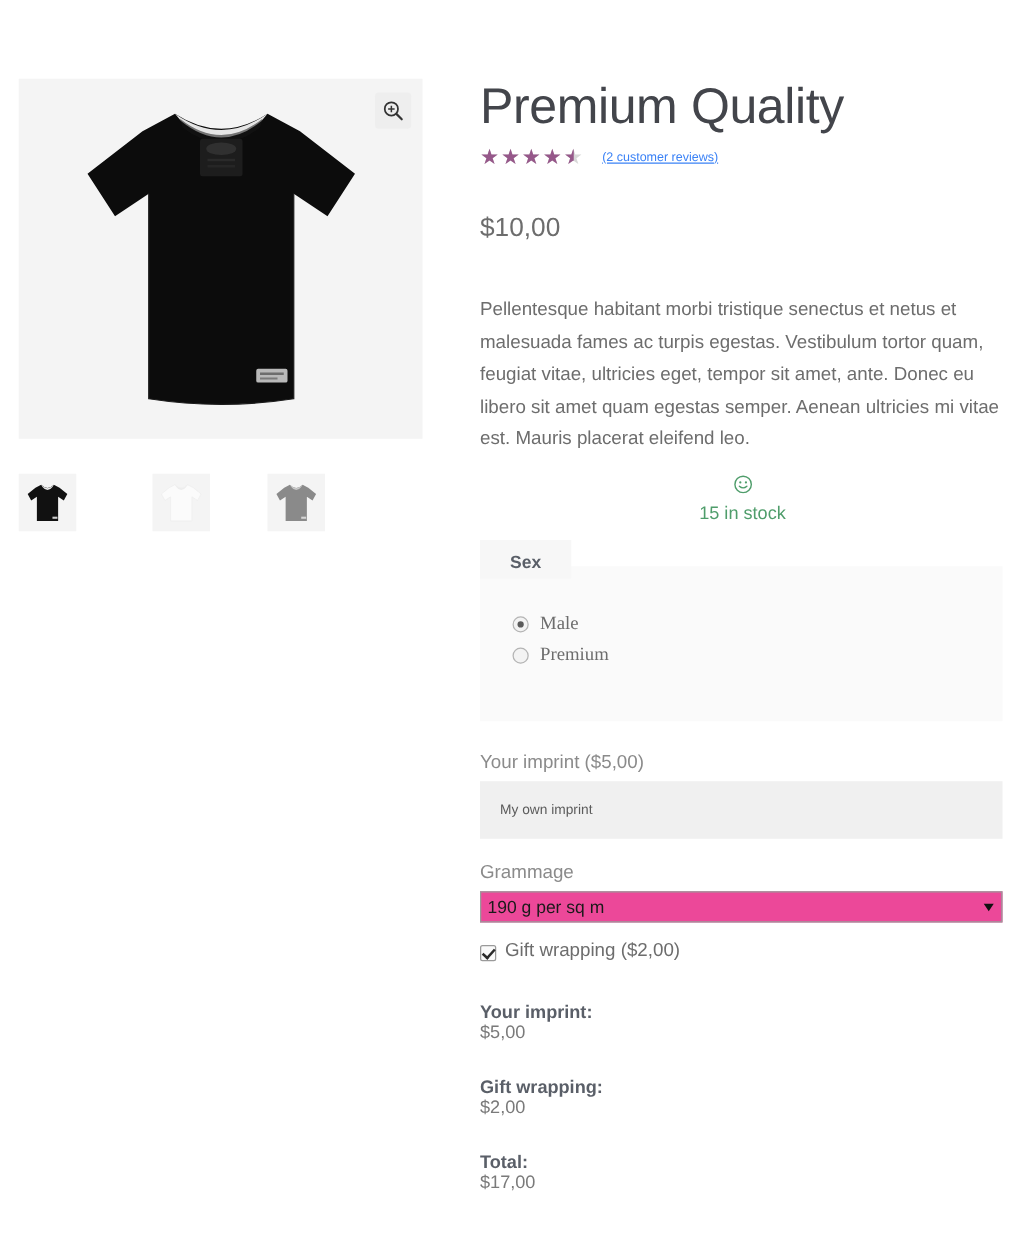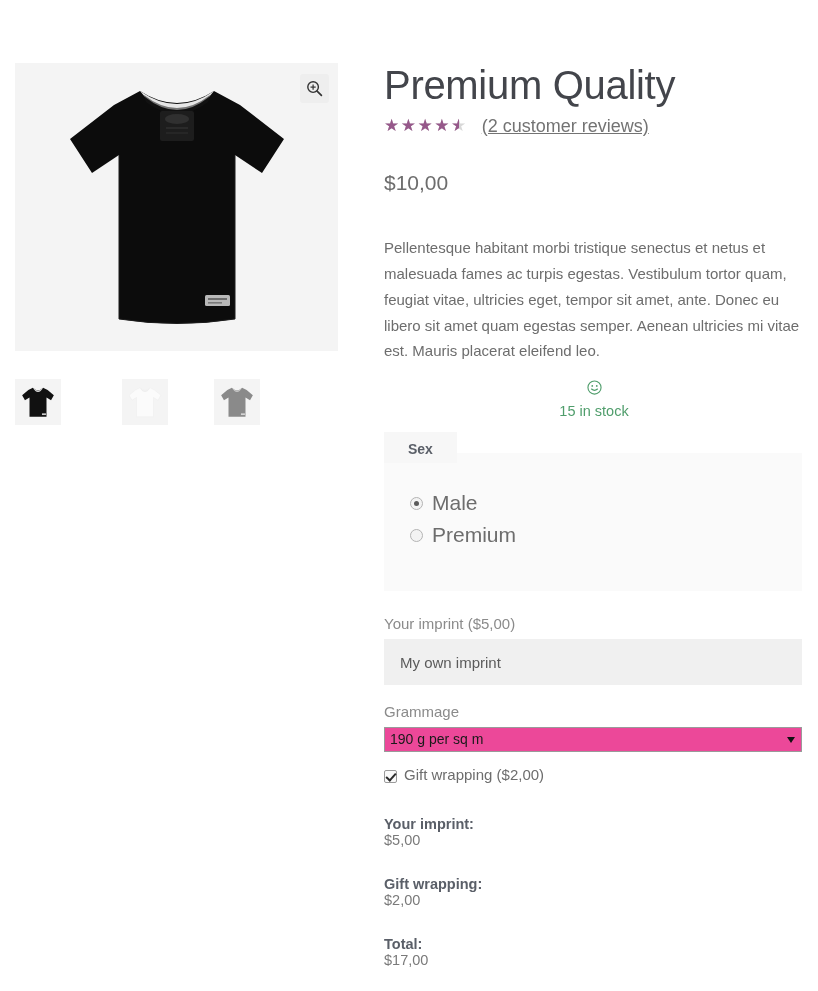--- a/index.html
+++ b/index.html
@@ -52,21 +52,21 @@
 
   .rating-row { display: flex; align-items: center; height: 22px; margin: 0 0 34px 0; }
   .stars { position: relative; display: inline-block; height: 18px; line-height: 18px;
            font-size: 17px; letter-spacing: 1.5px; white-space: nowrap; }
   .stars .bg { color: #d8d8d8; }
   .stars .fg {
     position: absolute; left: 0; top: 0; overflow: hidden;
     color: #96588a; white-space: nowrap;
   }
   .review-link {
-    margin-left: 14px; font-size: 18px; color: #737373;
+    margin-left: 14px; font-size: 10px; color: #3b82f6;
     text-decoration: underline; cursor: pointer;
   }
 
   .price { font-size: 21px; color: #6d6d6d; margin: 0 0 40px 0; font-weight: 400; }
 
   .description {
     font-size: 15px; line-height: 1.72; color: #6d6d6d;
     margin: 0 0 16px 0; width: 424px;
   }
 
@@ -87,28 +87,28 @@
   .radio-row:last-child { margin-bottom: 0; }
   .radio-dot {
     width: 13px; height: 13px; border-radius: 50%;
     border: 1px solid #b4b4b4; background: #f3f3f3;
     display: inline-flex; align-items: center; justify-content: center;
     margin-right: 9px; flex: none; cursor: pointer;
   }
   .radio-dot.checked::after {
     content: ""; width: 5px; height: 5px; border-radius: 50%; background: #5a5a5a;
   }
-  .radio-label { font-size: 21px; color: #6d6d6d; }
+  .radio-label { font-size: 15px; color: #6d6d6d; font-family: Liberation Serif, serif; }
 
   .field-label { font-size: 15px; color: #8b8b8b; margin: 0 0 7px 0; }
   .imprint-input {
     width: 418px; height: 46px; background: #f0f0f0;
     border: none; outline: none; padding: 0 16px;
     font-family: "Liberation Sans", sans-serif;
-    font-size: 15px; color: #5b5b5b;
+    font-size: 11px; color: #5b5b5b;
   }
   .field-block { margin-bottom: 18px; }
 
   .select-wrap { position: relative; width: 418px; height: 25px; }
   .grammage-select {
     width: 418px; height: 25px;
     border: 1px solid #9a9a9a; background: #ec4899;
     font-family: "Liberation Sans", sans-serif;
     font-size: 14px; color: #1a1a1a;
     padding: 0 20px 0 5px; outline: none;

